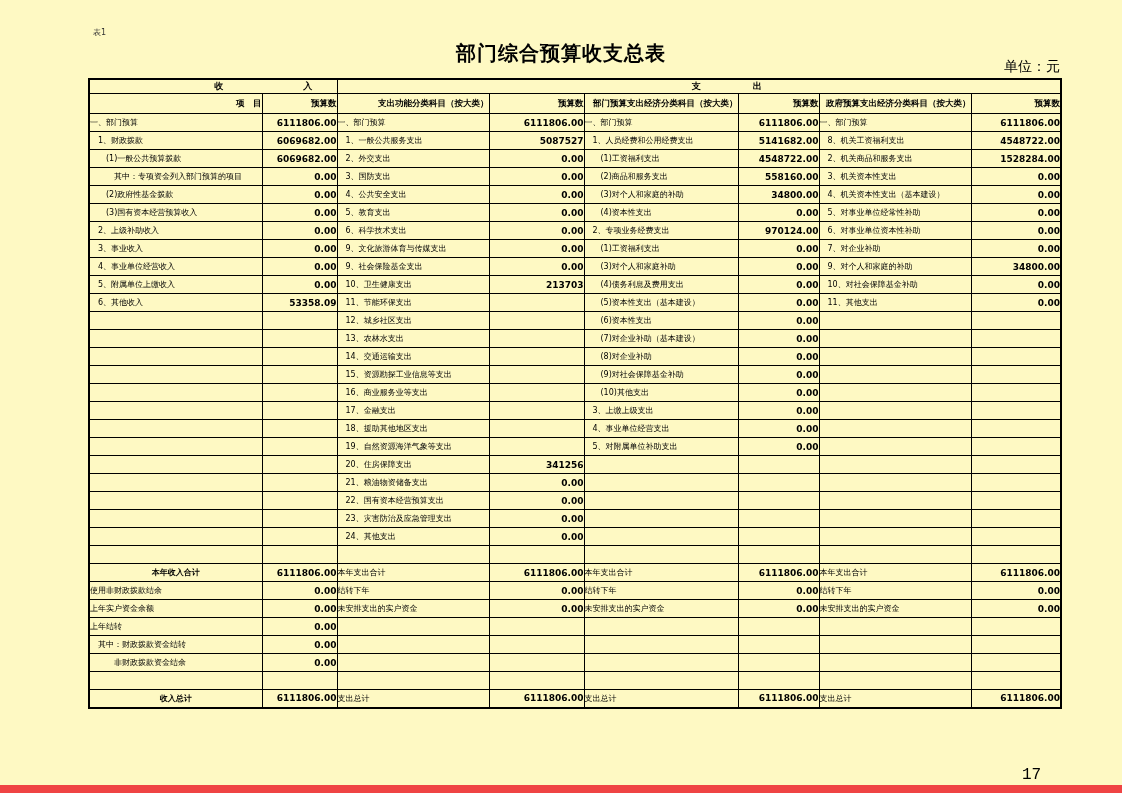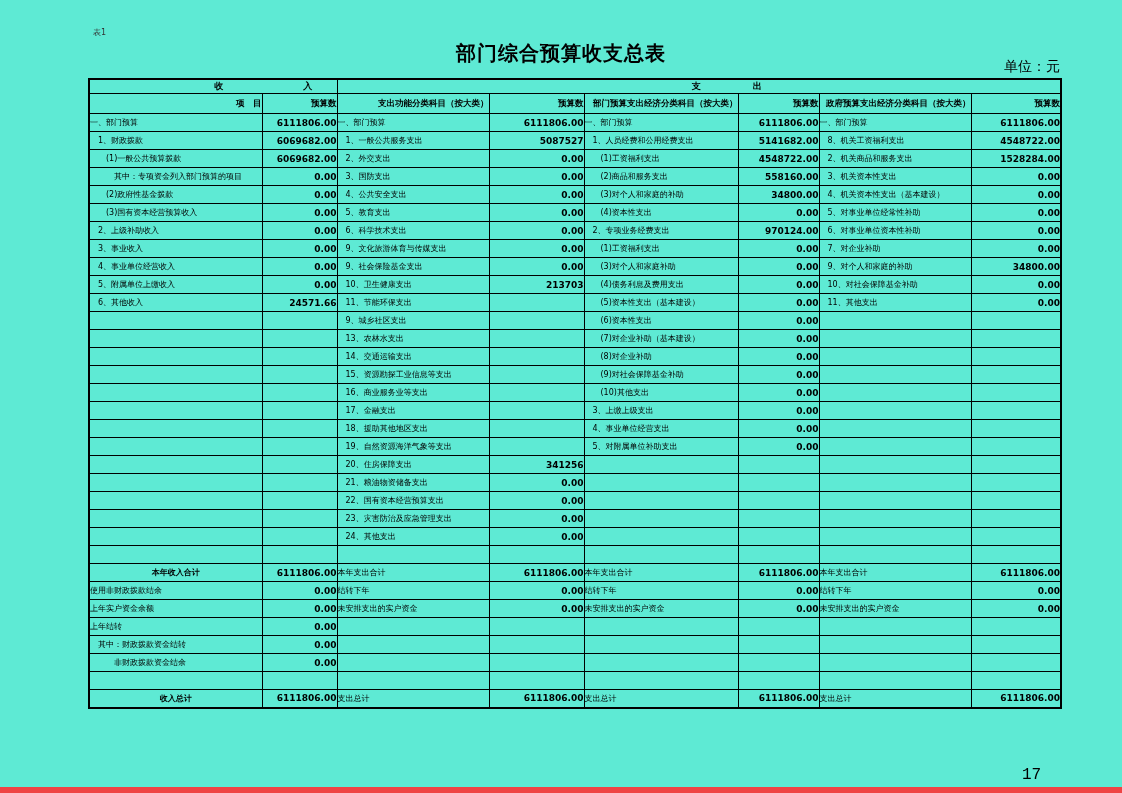--- a/index.html
+++ b/index.html
@@ -1,18 +1,18 @@
 <!DOCTYPE html>
 <html><head>
 <meta charset="utf-8">
 <style>
   html,body{margin:0;padding:0;background:#fff;}
-  .page{position:relative;width:1122px;height:793px;background:#5eead4;
+  .page{position:relative;width:1122px;height:793px;background:#fef9c3;
         font-family:"DejaVu Sans",sans-serif;color:#000;overflow:hidden;
-        border-bottom:6px solid #ef4444;box-sizing:border-box;}
+        border-bottom:8px solid #ef4444;box-sizing:border-box;}
   .table-label{position:absolute;left:93px;top:27px;font-size:8px;color:#333;}
   .page-title{position:absolute;left:0;top:40px;width:1122px;text-align:center;
         font-size:20px;font-weight:bold;letter-spacing:1px;}
   .unit-note{position:absolute;left:88px;top:58px;width:972px;text-align:right;font-size:14px;}
   .page-number{position:absolute;left:1022px;top:766px;font-size:16px;
         font-family:Liberation Mono, monospace;}
   table.budget{position:absolute;left:88px;top:78px;width:972px;
         border-collapse:collapse;table-layout:fixed;border:2px solid #000;}
   table.budget th,table.budget td{border:1px solid #000;overflow:hidden;
         white-space:nowrap;padding:0;box-sizing:border-box;}
@@ -170,32 +170,32 @@
           <td class="num">0.00</td>
           <td class="lbl">　10、卫生健康支出</td>
           <td class="num">213703</td>
           <td class="lbl">　　(4)债务利息及费用支出</td>
           <td class="num">0.00</td>
           <td class="lbl">　10、对社会保障基金补助</td>
           <td class="num">0.00</td>
         </tr>
         <tr class="body-row">
           <td class="lbl">　6、其他收入</td>
-          <td class="num">24571.66</td>
+          <td class="num">53358.09</td>
           <td class="lbl">　11、节能环保支出</td>
           <td class="num"></td>
           <td class="lbl">　　(5)资本性支出（基本建设）</td>
           <td class="num">0.00</td>
           <td class="lbl">　11、其他支出</td>
           <td class="num">0.00</td>
         </tr>
         <tr class="body-row">
           <td class="lbl"></td>
           <td class="num"></td>
-          <td class="lbl">　9、城乡社区支出</td>
+          <td class="lbl">　12、城乡社区支出</td>
           <td class="num"></td>
           <td class="lbl">　　(6)资本性支出</td>
           <td class="num">0.00</td>
           <td class="lbl"></td>
           <td class="num"></td>
         </tr>
         <tr class="body-row">
           <td class="lbl"></td>
           <td class="num"></td>
           <td class="lbl">　13、农林水支出</td>

